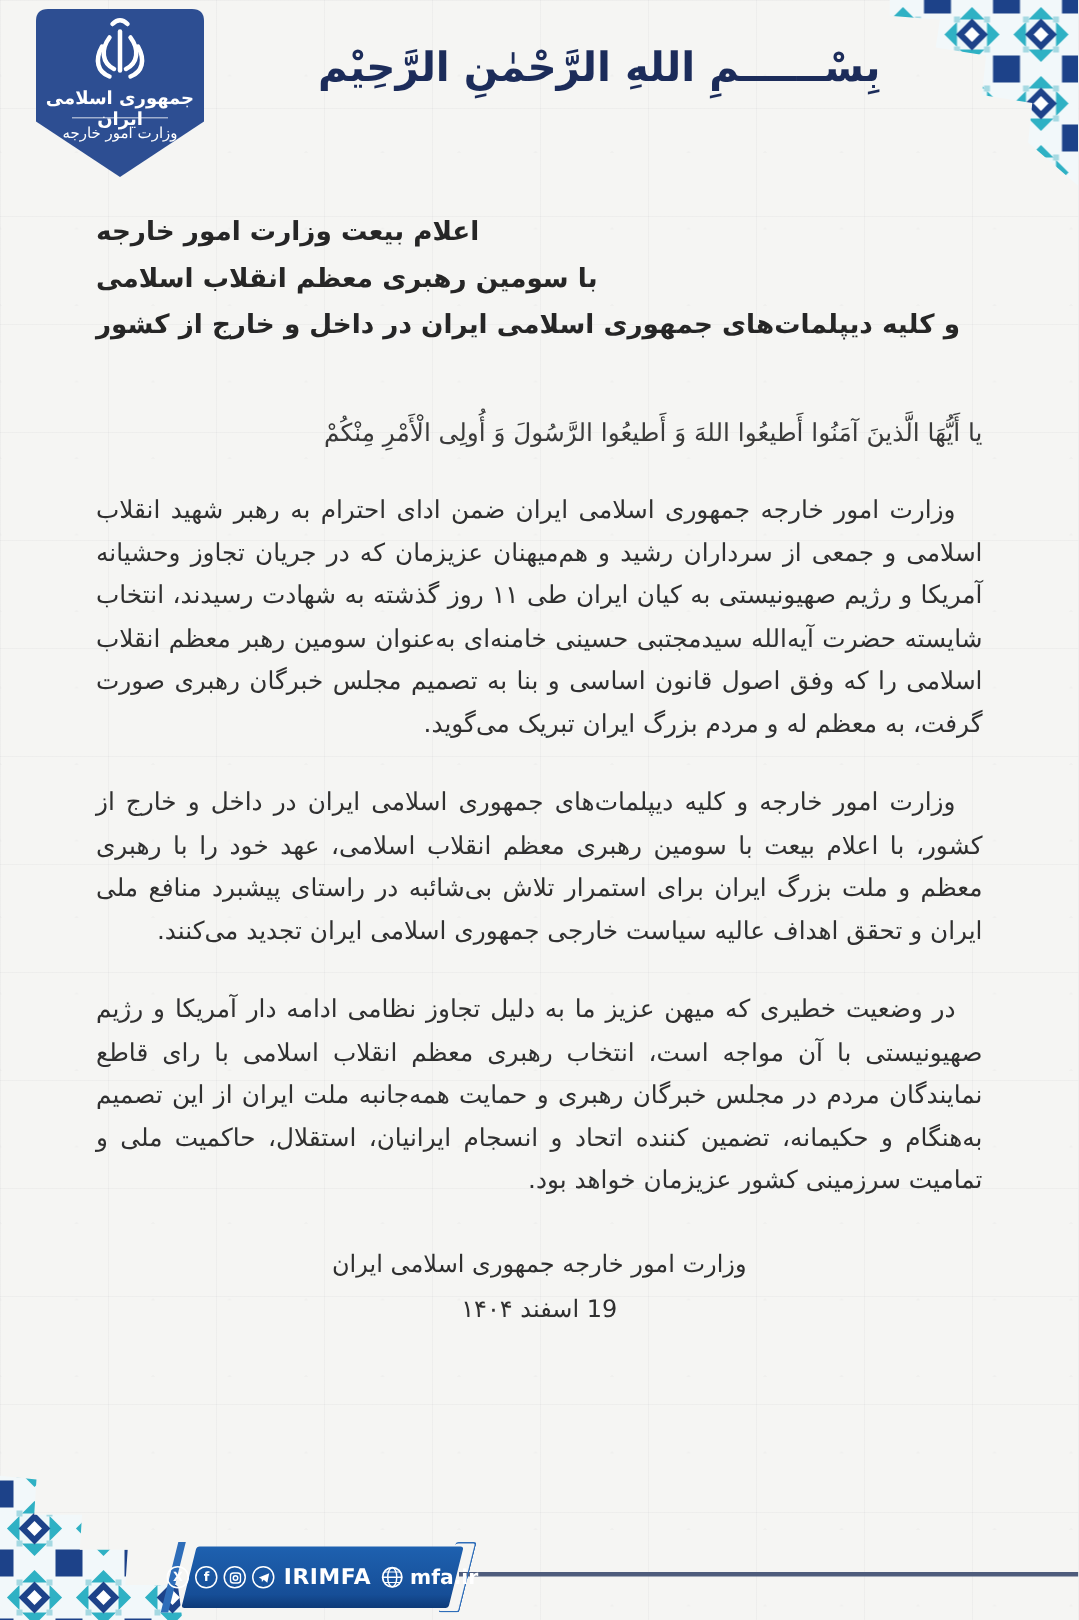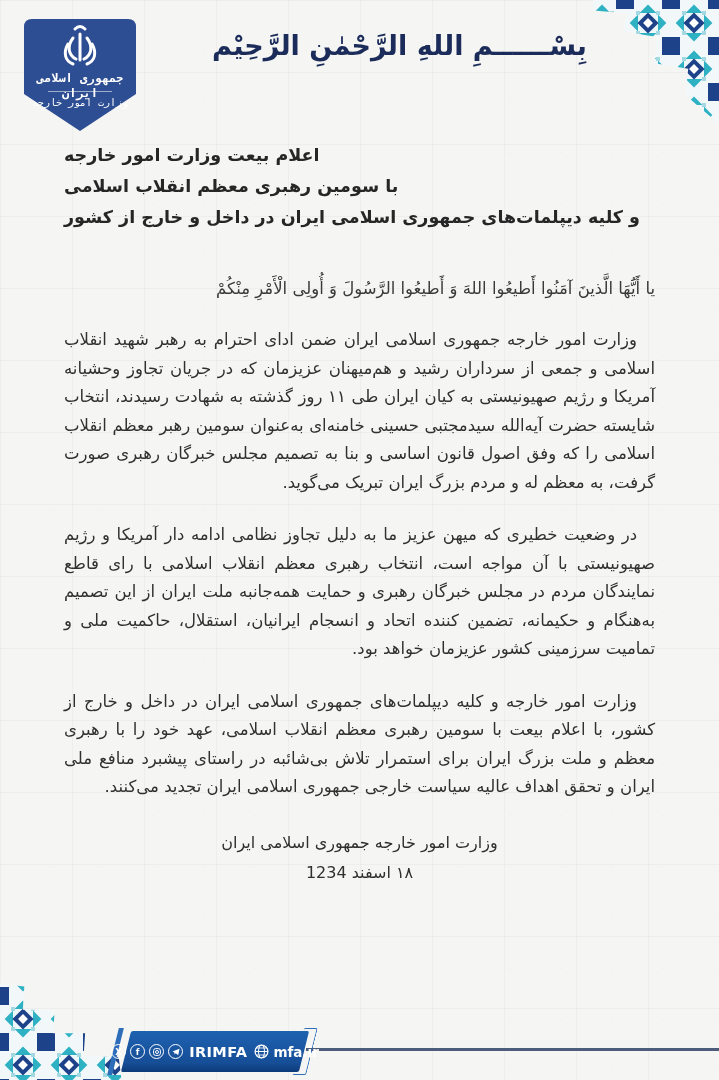--- a/index.html
+++ b/index.html
@@ -22,21 +22,21 @@
   .mosaic-tr {
     top:0; right:0; width:140px; height:132px;
     clip-path: polygon(10% 0, 100% 0, 100% 94%, 76% 72%, 78% 52%, 54% 48%, 56% 28%, 32% 24%, 34% 10%, 10% 8%);
   }
   .mosaic-bl {
     bottom:0; left:0; width:152px; height:130px;
     clip-path: polygon(0 100%, 0 26%, 16% 28%, 15% 46%, 36% 46%, 35% 64%, 56% 64%, 55% 82%, 78% 82%, 80% 100%);
   }
 
   
-  .emblem-box { position:absolute; top:18px; left:22px; width:116px; height:114px;font-family:Liberation Mono, monospace; }
+  .emblem-box { position:absolute; top:5px; left:22px; width:116px; height:114px; }
   .emblem-box svg { position:absolute; top:0; left:0; }
   .emblem-org  { position:absolute; top:53px; width:100%; text-align:center; color:#fff; font-size:12px; font-weight:700; }
   .emblem-sep  { position:absolute; top:73px; left:22%; width:56%; height:1px; background:rgba(255,255,255,0.55); }
   .emblem-dept { position:absolute; top:79px; width:100%; text-align:center; color:#fff; font-size:10px; }
 
   
   .bismillah {
     position:absolute; top:30px; left:calc(50% + 40px); transform:translateX(-50%);
     font-size:27px; font-weight:700; color:#1c2c5a; white-space:nowrap; direction:rtl;
   }
@@ -131,26 +131,26 @@
   <div class="content">
     <h1 class="doc-title">
       <span>اعلام بیعت وزارت امور خارجه</span>
       <span>با سومین رهبری معظم انقلاب اسلامی</span>
       <span>و کلیه دیپلمات‌های جمهوری اسلامی ایران در داخل و خارج از کشور</span>
     </h1>
 
     <div class="verse">یا أَیُّهَا الَّذینَ آمَنُوا أَطیعُوا اللهَ وَ أَطیعُوا الرَّسُولَ وَ أُولِی الْأَمْرِ مِنْکُمْ</div>
 
     <p class="body-par first">وزارت امور خارجه جمهوری اسلامی ایران ضمن ادای احترام به رهبر شهید انقلاب اسلامی و جمعی از سرداران رشید و هم‌میهنان عزیزمان که در جریان تجاوز وحشیانه آمریکا و رژیم صهیونیستی به کیان ایران طی ۱۱ روز گذشته به شهادت رسیدند، انتخاب شایسته حضرت آیه‌الله سیدمجتبی حسینی خامنه‌ای به‌عنوان سومین رهبر معظم انقلاب اسلامی را که وفق اصول قانون اساسی و بنا به تصمیم مجلس خبرگان رهبری صورت گرفت، به معظم له و مردم بزرگ ایران تبریک می‌گوید.</p>
+    <p class="body-par">وزارت امور خارجه و کلیه دیپلمات‌های جمهوری اسلامی ایران در داخل و خارج از کشور، با اعلام بیعت با سومین رهبری معظم انقلاب اسلامی، عهد خود را با رهبری معظم و ملت بزرگ ایران برای استمرار تلاش بی‌شائبه در راستای پیشبرد منافع ملی ایران و تحقق اهداف عالیه سیاست خارجی جمهوری اسلامی ایران تجدید می‌کنند.</p>
     <p class="body-par">در وضعیت خطیری که میهن عزیز ما به دلیل تجاوز نظامی ادامه دار آمریکا و رژیم صهیونیستی با آن مواجه است، انتخاب رهبری معظم انقلاب اسلامی با رای قاطع نمایندگان مردم در مجلس خبرگان رهبری و حمایت همه‌جانبه ملت ایران از این تصمیم به‌هنگام و حکیمانه، تضمین کننده اتحاد و انسجام ایرانیان، استقلال، حاکمیت ملی و تمامیت سرزمینی کشور عزیزمان خواهد بود.</p>
-    <p class="body-par">وزارت امور خارجه و کلیه دیپلمات‌های جمهوری اسلامی ایران در داخل و خارج از کشور، با اعلام بیعت با سومین رهبری معظم انقلاب اسلامی، عهد خود را با رهبری معظم و ملت بزرگ ایران برای استمرار تلاش بی‌شائبه در راستای پیشبرد منافع ملی ایران و تحقق اهداف عالیه سیاست خارجی جمهوری اسلامی ایران تجدید می‌کنند.</p>
 
     <div class="signature">
       <div>وزارت امور خارجه جمهوری اسلامی ایران</div>
-      <div>۱۸ اسفند 1234</div>
+      <div>19 اسفند ۱۴۰۴</div>
     </div>
   </div>
 
   <div class="footer-rule"></div>
 
   <div class="footer-banner">
     <div class="banner-stripe"></div>
     <div class="banner-bg"></div>
     <div class="banner-echo"></div>
     <div class="banner-content">

